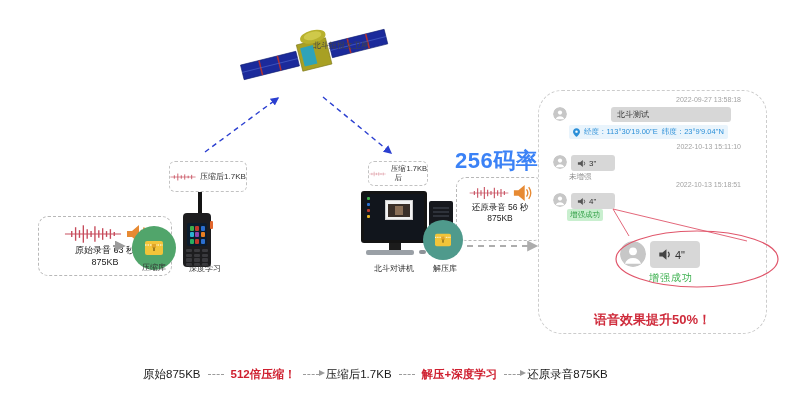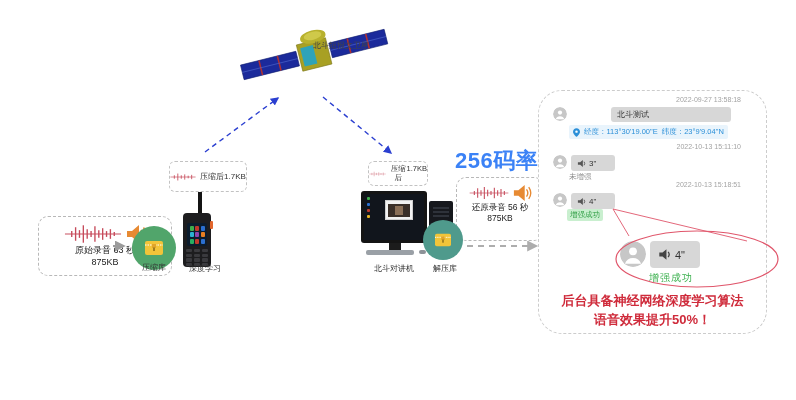--- a/index.html
+++ b/index.html
@@ -334,24 +334,34 @@
       <div class="bubble voice-big">
         <svg width="13" height="13" viewBox="0 0 10 10">
           <polygon points="1,3.5 3.5,3.5 6.5,1 6.5,9 3.5,6.5 1,6.5" fill="#444"></polygon>
             <path d="M7.8 3 q1.6 2 0 4" stroke="#444" fill="none" stroke-width="1"></path>
         </svg>
         <span>4"</span>
       </div>
     </div>
     <div class="caption-green-big" style="left:110px;top:180px;">增强成功</div>
 
-    <div class="note" style="top:201px;">后台具备神经网络深度学习算法</div>
     <div class="note" style="top:220px;">语音效果提升50%！</div>
   </div>
 
+  <div class="flow">
+    <span class="fstep">原始875KB</span>
+    <span class="fdash"></span>
+    <span class="flabel">512倍压缩！</span>
+    <span class="fdash arrow"></span>
+    <span class="fstep">压缩后1.7KB</span>
+    <span class="fdash"></span>
+    <span class="flabel">解压+深度学习</span>
+    <span class="fdash arrow"></span>
+    <span class="fstep">还原录音875KB</span>
+  </div>
 
   <svg class="overlay" width="796" height="400">
     <defs>
       <marker id="ab" markerWidth="7" markerHeight="7" refX="5" refY="3" orient="auto">
           <path d="M0 0 L6 3 L0 6 Z" fill="#2b3fd0"></path>
         </marker>
       <marker id="ag" markerWidth="7" markerHeight="7" refX="5" refY="3" orient="auto">
           <path d="M0 0 L6 3 L0 6 Z" fill="#9b9b9b"></path>
         </marker>
       <marker id="agl" markerWidth="6" markerHeight="6" refX="4" refY="2.5" orient="auto">

